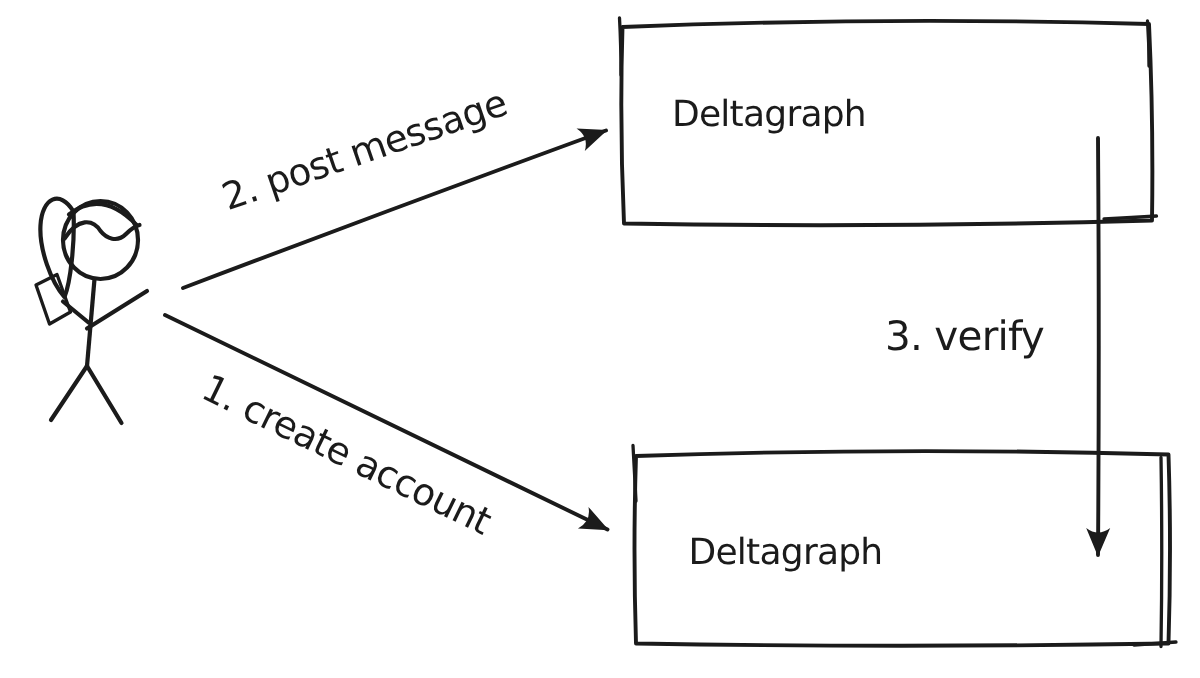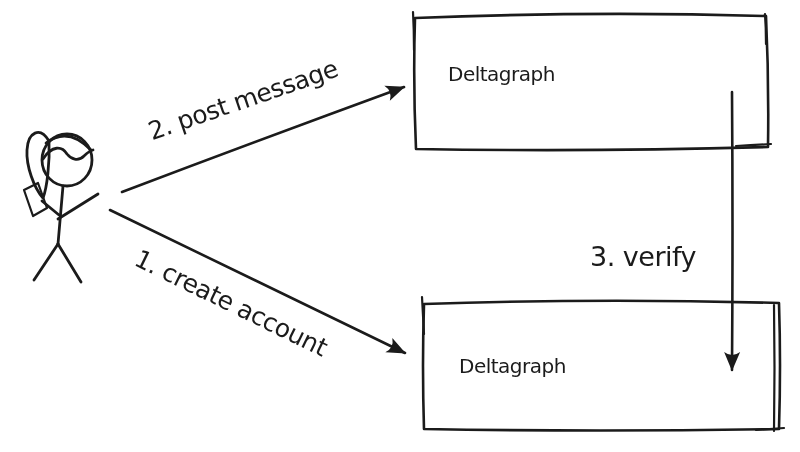--- a/index.html
+++ b/index.html
@@ -30,23 +30,23 @@
   .label {
     position: absolute;
     white-space: nowrap;
     color: #1b1b1b;
     line-height: 1;
     letter-spacing: -0.5px;
   }
   .label.centered {
     transform: translate(-50%, -50%) rotate(var(--r, 0deg));
   }
-  .node-label   { font-size: 20px; }
+  .node-label   { font-size: 24px; }
   .edge-label   { font-size: 25px; }
-  .verify-label { font-size: 27px; margin-top: 32px; }
+  .verify-label { font-size: 27px; }
 </style>
 </head>
 <body>
 
 <div class="canvas">
 
   <svg width="800" height="452" viewBox="0 0 800 452">
     <defs>
       <marker id="ah" markerWidth="22" markerHeight="18" refX="19" refY="9" orient="auto" markerUnits="userSpaceOnUse">
         <path d="M1,1 L20,9 L1,17 Q7,9 1,1 Z" fill="#1b1b1b" stroke="none"></path>

